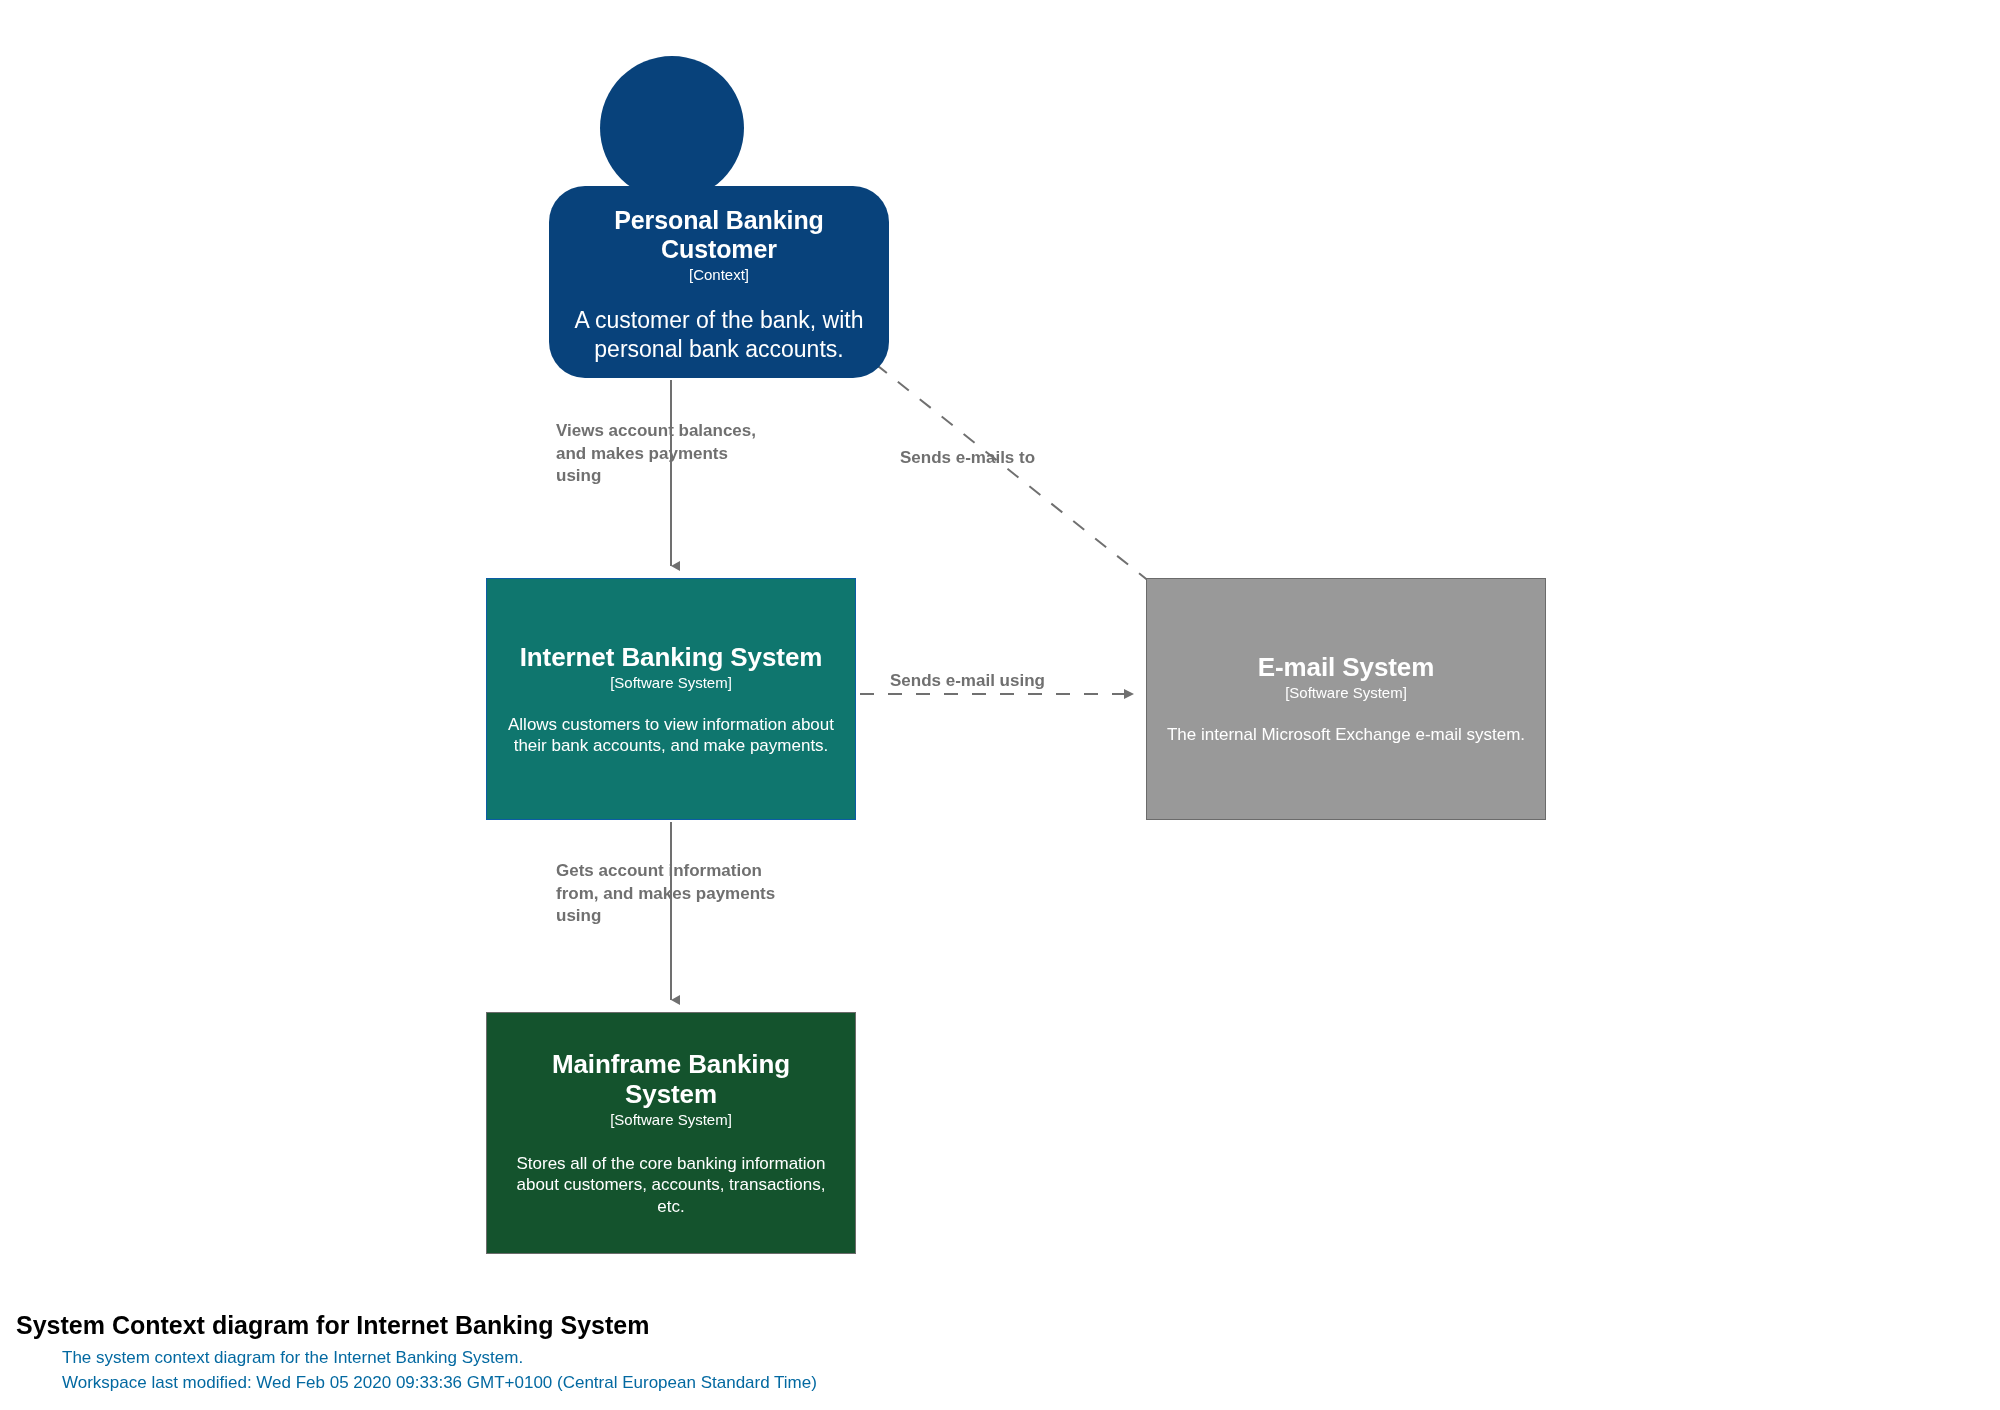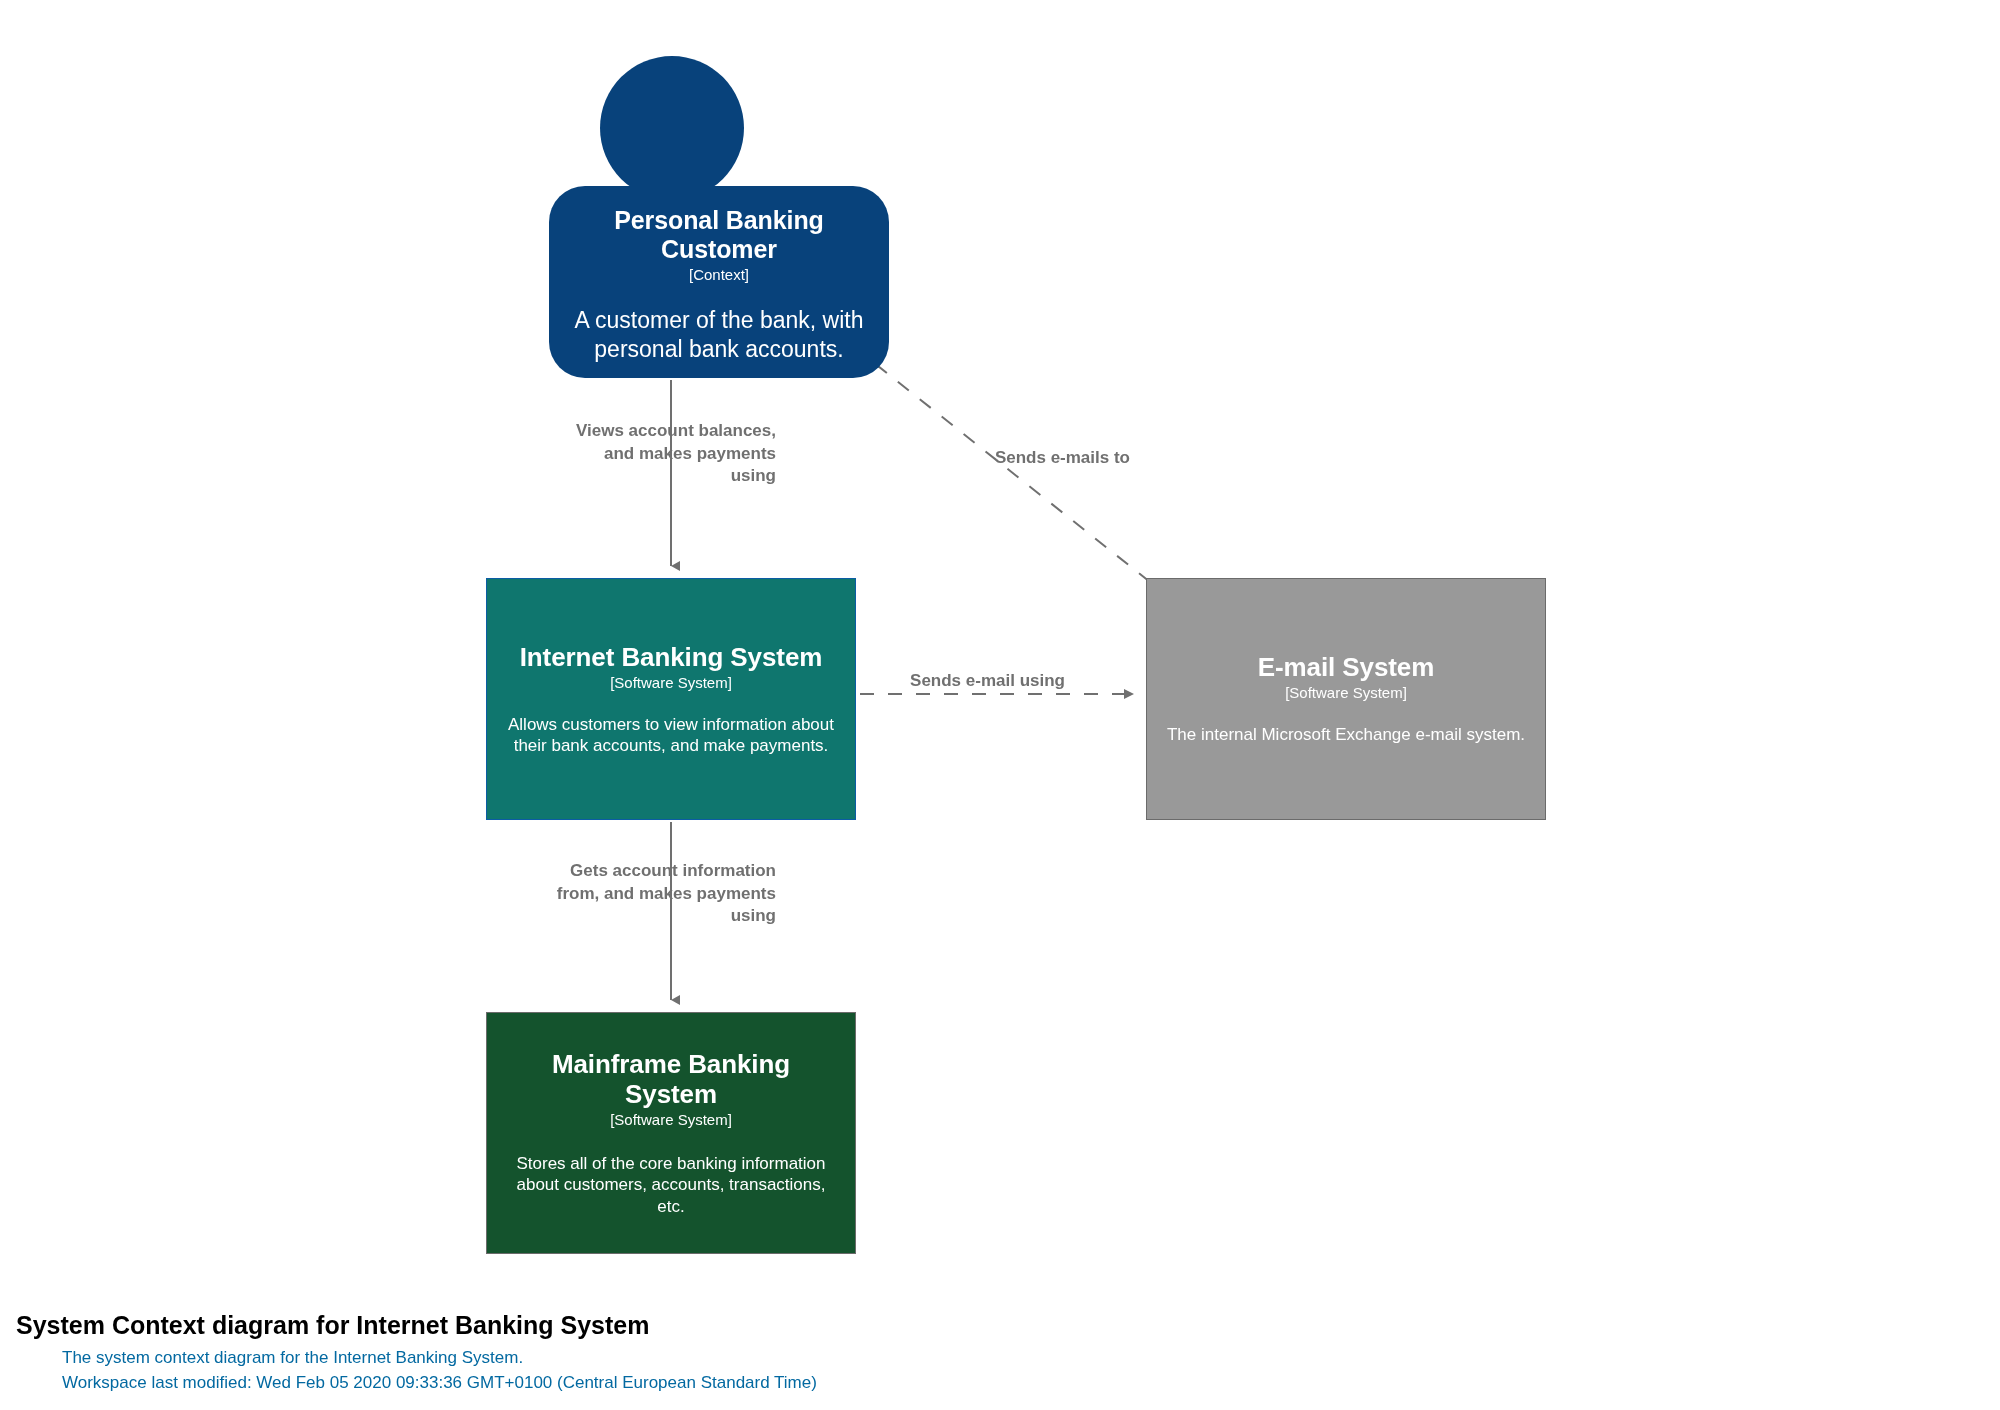--- a/index.html
+++ b/index.html
@@ -123,21 +123,21 @@
   }
   #mainframe-banking-system .node-desc { margin-top: 24px; }
 
   
   .edge-label {
     position: absolute;
     color: #707070;
     font-size: 17px;
     font-weight: bold;
     line-height: 1.33;
-    text-align: right;
+    text-align: left;
     white-space: pre-line;
   }
   #label-views-account   { left: 556px; top: 420px;  width: 220px; }
   #label-sends-emails-to { left: 900px; top: 447px;  width: 230px; }
   #label-sends-email-using { left: 890px; top: 670px; width: 175px; }
   #label-gets-account    { left: 556px; top: 860px;  width: 220px; }
 
   
   #footer {
     position: absolute;

